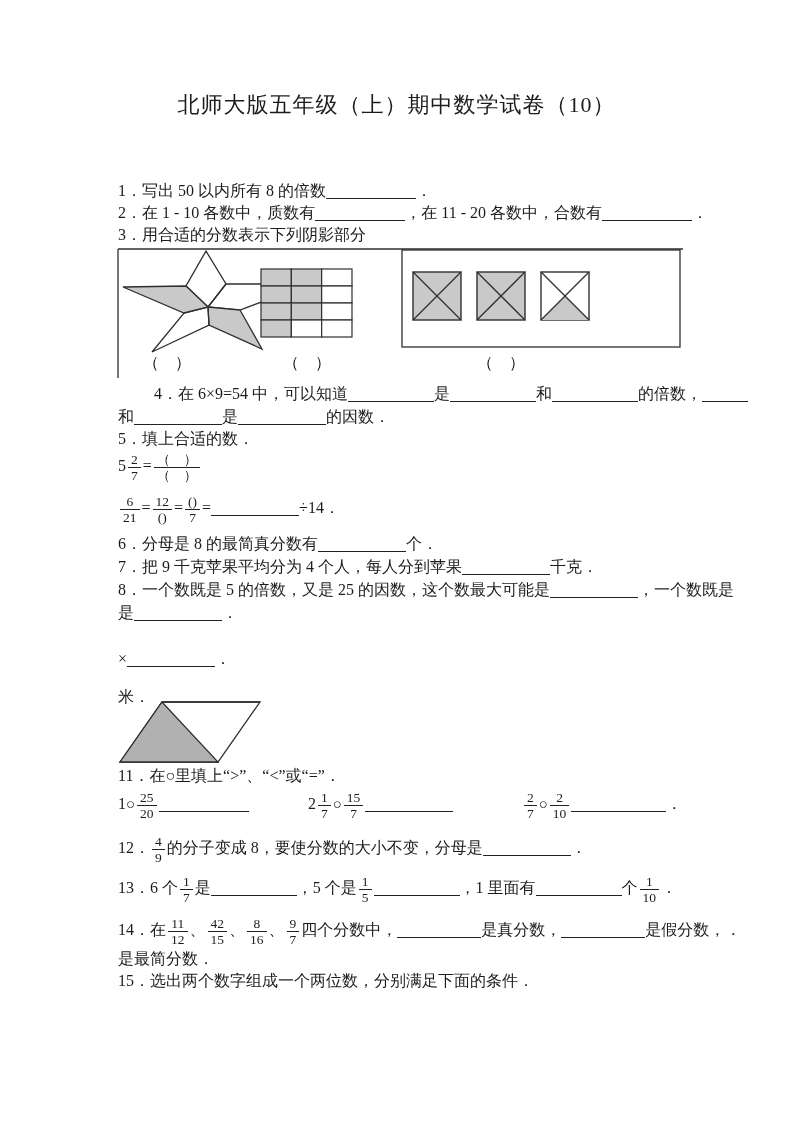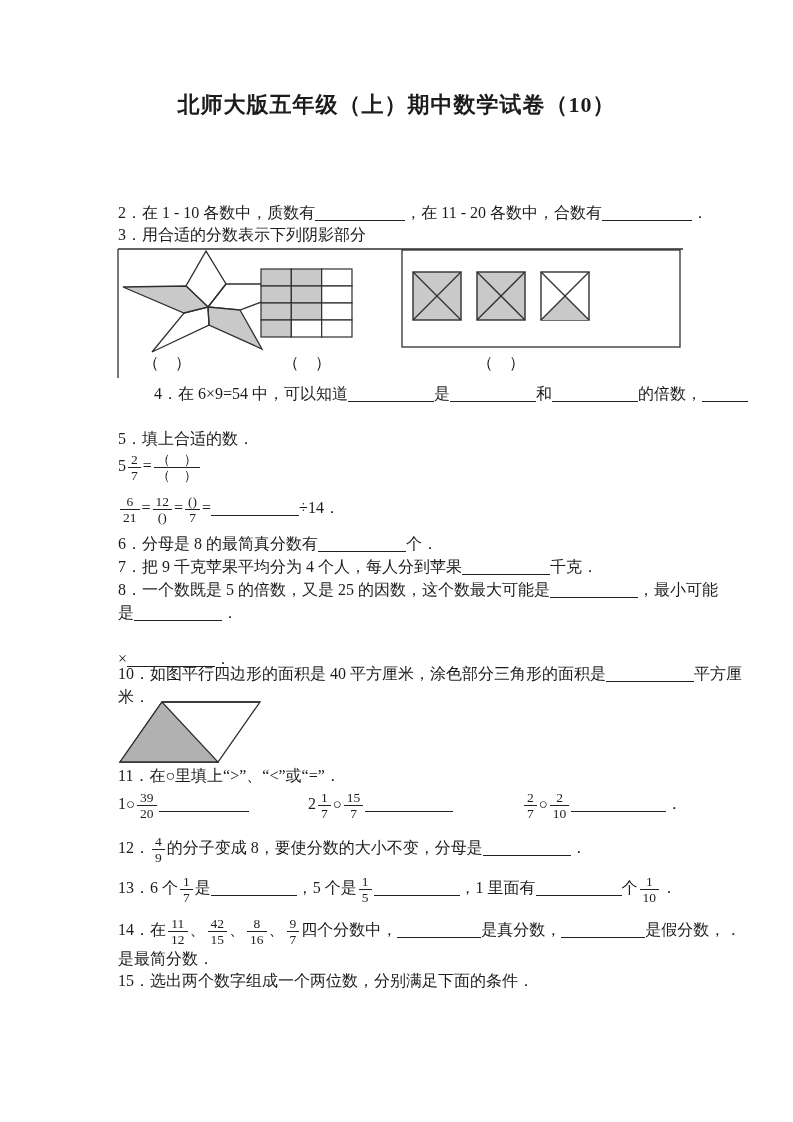--- a/index.html
+++ b/index.html
@@ -1,19 +1,19 @@
 <!DOCTYPE html>
 <html><head>
 <meta charset="utf-8">
 <style>
   html,body{margin:0;padding:0;background:#ffffff;}
   .page{position:relative;width:793px;height:1122px;background:#fff;overflow:hidden;
         font-family:"Liberation Serif","DejaVu Serif",serif;color:#1c1c1c;}
   .line{position:absolute;left:118px;white-space:nowrap;font-size:16px;line-height:22px;}
-  .title{left:0;width:793px;text-align:center;font-size:22px;font-weight:bold;letter-spacing:1px;}
+  .title{left:0;width:793px;text-align:center;font-size:22px;font-weight:normal;letter-spacing:1px;}
   .heading{font-weight:bold;font-size:16.5px;}
   .blank{display:inline-block;height:15px;border-bottom:1px solid #222;vertical-align:-3px;}
   .frac{display:inline-block;text-align:center;vertical-align:middle;font-size:13.5px;line-height:15px;margin:0 2px;}
   .fn{display:block;padding:0 3px;}
   .fd{display:block;border-top:1px solid #222;padding:0 3px;}
   .circ{font-size:15px;}
   svg.fig{position:absolute;}
   .outline{fill:none;stroke:#2f2f2f;stroke-width:1.3;}
   .thin{stroke:#2f2f2f;stroke-width:1.3;}
 </style>
@@ -61,38 +61,39 @@
       </g>
   </svg>
 
   <svg class="fig" id="fig-q10" style="left:108px;top:692px" width="180" height="80" viewBox="0 0 180 80">
     <polygon class="outline" points="12,70 54,10 152,10 110,70"></polygon>
     <polygon class="outline" points="12,70 54,10 110,70" style="fill: rgb(177, 177, 177);"></polygon>
     <line class="thin" x1="54" y1="10" x2="152" y2="10" stroke-width="2.5"></line>
   </svg>
 
 <div class="line title" style="top: 94px;"><span>北师大版五年级（上）期中数学试卷（10）</span></div>
+    <div class="line" style="top: 180px;"><span>1．写出 50 以内所有 8 的倍数</span><span class="blank" style="width: 90px;"></span><span>．</span></div>
     <div class="line" style="top: 202px;"><span>2．在 1 - 10 各数中，质数有</span><span class="blank" style="width: 90px;"></span><span>，在 11 - 20 各数中，合数有</span><span class="blank" style="width: 90px;"></span><span>．</span></div>
     <div class="line" style="top: 224px;"><span>3．用合适的分数表示下列阴影部分</span></div>
     <div class="line" style="top: 352px; left: 143px;"><span>（　）</span></div>
     <div class="line" style="top: 352px; left: 283px;"><span>（　）</span></div>
     <div class="line" style="top: 352px; left: 477px;"><span>（　）</span></div>
     <div class="line" style="top: 383px; margin-left: 36px;"><span>4．在 6×9=54 中，可以知道</span><span class="blank" style="width: 86px;"></span><span>是</span><span class="blank" style="width: 86px;"></span><span>和</span><span class="blank" style="width: 86px;"></span><span>的倍数，</span><span class="blank" style="width: 46px;"></span></div>
+    <div class="line" style="top: 406px;"><span>和</span><span class="blank" style="width: 88px;"></span><span>是</span><span class="blank" style="width: 88px;"></span><span>的因数．</span></div>
     <div class="line" style="top: 428px;"><span>5．填上合适的数．</span></div>
     <div class="line" style="top: 452px;"><span>5</span><span class="frac"><span class="fn">2</span><span class="fd">7</span></span><span>=</span><span class="frac"><span class="fn">（　）</span><span class="fd">（　）</span></span></div>
     <div class="line" style="top: 494px;"><span class="frac"><span class="fn">6</span><span class="fd">21</span></span><span>=</span><span class="frac"><span class="fn">12</span><span class="fd">()</span></span><span>=</span><span class="frac"><span class="fn">()</span><span class="fd">7</span></span><span>=</span><span class="blank" style="width: 88px;"></span><span>÷14．</span></div>
     <div class="line" style="top: 533px;"><span>6．分母是 8 的最简真分数有</span><span class="blank" style="width: 88px;"></span><span>个．</span></div>
     <div class="line" style="top: 556px;"><span>7．把 9 千克苹果平均分为 4 个人，每人分到苹果</span><span class="blank" style="width: 88px;"></span><span>千克．</span></div>
-    <div class="line" style="top: 579px;"><span>8．一个数既是 5 的倍数，又是 25 的因数，这个数最大可能是</span><span class="blank" style="width: 88px;"></span><span>，最小可能</span></div>
+    <div class="line" style="top: 579px;"><span>8．一个数既是 5 的倍数，又是 25 的因数，这个数最大可能是</span><span class="blank" style="width: 88px;"></span><span>，一个数既是</span></div>
     <div class="line" style="top: 602px;"><span>是</span><span class="blank" style="width: 88px;"></span><span>．</span></div>
     <div class="line" style="top: 648px;"><span>×</span><span class="blank" style="width: 88px;"></span><span>．</span></div>
-    <div class="line" style="top: 663px;"><span>10．如图平行四边形的面积是 40 平方厘米，涂色部分三角形的面积是</span><span class="blank" style="width: 88px;"></span><span>平方厘</span></div>
     <div class="line" style="top: 686px;"><span>米．</span></div>
     <div class="line" style="top: 765px;"><span>11．在○里填上“&gt;”、“&lt;”或“=”．</span></div>
-    <div class="line" style="top: 790px; left: 118px;"><span>1</span><span class="circ">○</span><span class="frac"><span class="fn">39</span><span class="fd">20</span></span><span class="blank" style="width: 90px;"></span></div>
+    <div class="line" style="top: 790px; left: 118px;"><span>1</span><span class="circ">○</span><span class="frac"><span class="fn">25</span><span class="fd">20</span></span><span class="blank" style="width: 90px;"></span></div>
     <div class="line" style="top: 790px; left: 308px;"><span>2</span><span class="frac"><span class="fn">1</span><span class="fd">7</span></span><span class="circ">○</span><span class="frac"><span class="fn">15</span><span class="fd">7</span></span><span class="blank" style="width: 88px;"></span></div>
     <div class="line" style="top: 790px; left: 522px;"><span class="frac"><span class="fn">2</span><span class="fd">7</span></span><span class="circ">○</span><span class="frac"><span class="fn">2</span><span class="fd">10</span></span><span class="blank" style="width: 95px;"></span><span>．</span></div>
     <div class="line" style="top: 834px;"><span>12．</span><span class="frac"><span class="fn">4</span><span class="fd">9</span></span><span>的分子变成 8，要使分数的大小不变，分母是</span><span class="blank" style="width: 88px;"></span><span>．</span></div>
     <div class="line" style="top: 874px;"><span>13．6 个</span><span class="frac"><span class="fn">1</span><span class="fd">7</span></span><span>是</span><span class="blank" style="width: 86px;"></span><span>，5 个是</span><span class="frac"><span class="fn">1</span><span class="fd">5</span></span><span class="blank" style="width: 86px;"></span><span>，1 里面有</span><span class="blank" style="width: 86px;"></span><span>个</span><span class="frac"><span class="fn">1</span><span class="fd">10</span></span><span>．</span></div>
     <div class="line" style="top: 916px;"><span>14．在</span><span class="frac"><span class="fn">11</span><span class="fd">12</span></span><span>、</span><span class="frac"><span class="fn">42</span><span class="fd">15</span></span><span>、</span><span class="frac"><span class="fn">8</span><span class="fd">16</span></span><span>、</span><span class="frac"><span class="fn">9</span><span class="fd">7</span></span><span>四个分数中，</span><span class="blank" style="width: 84px;"></span><span>是真分数，</span><span class="blank" style="width: 84px;"></span><span>是假分数，</span><span>．</span></div>
     <div class="line" style="top: 948px;"><span>是最简分数．</span></div>
     <div class="line" style="top: 970px;"><span>15．选出两个数字组成一个两位数，分别满足下面的条件．</span></div>
   </div>
 
 </body></html>

